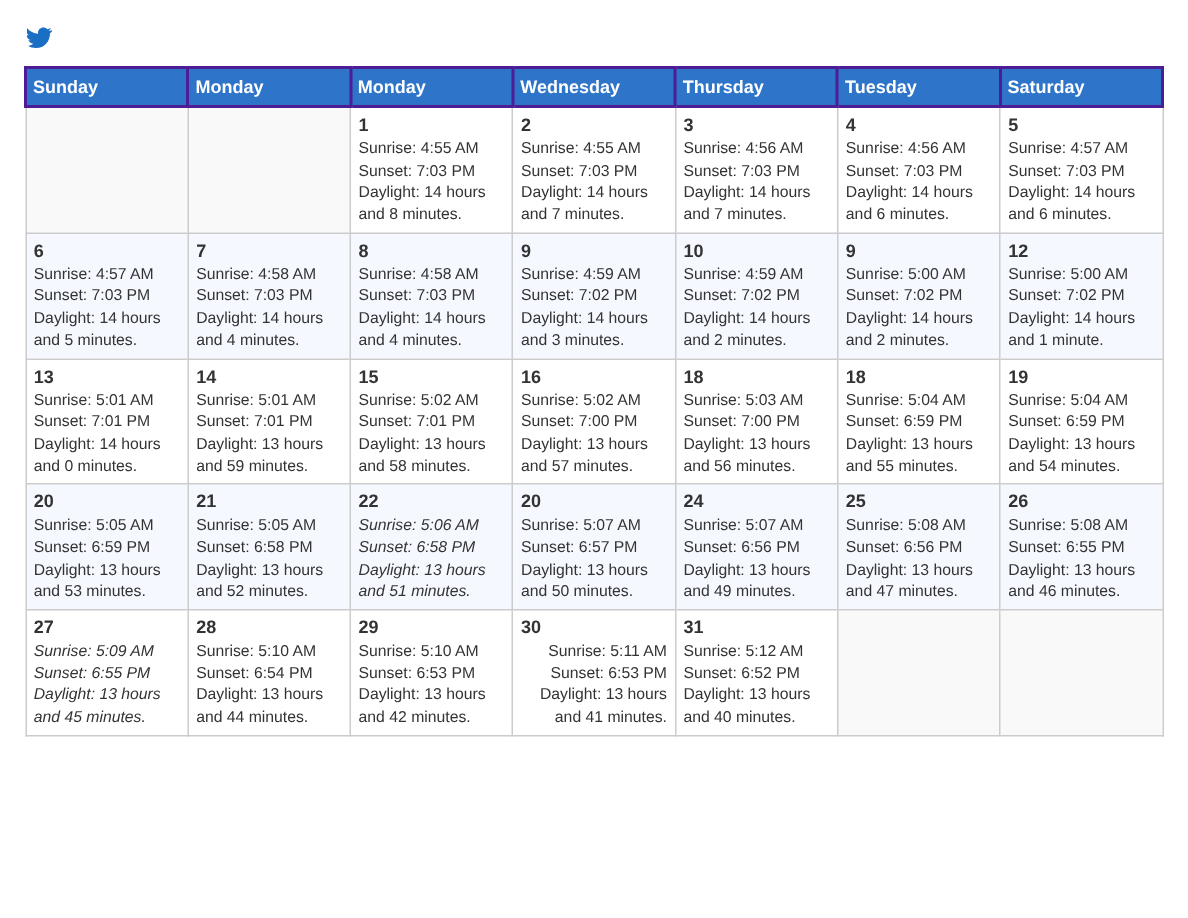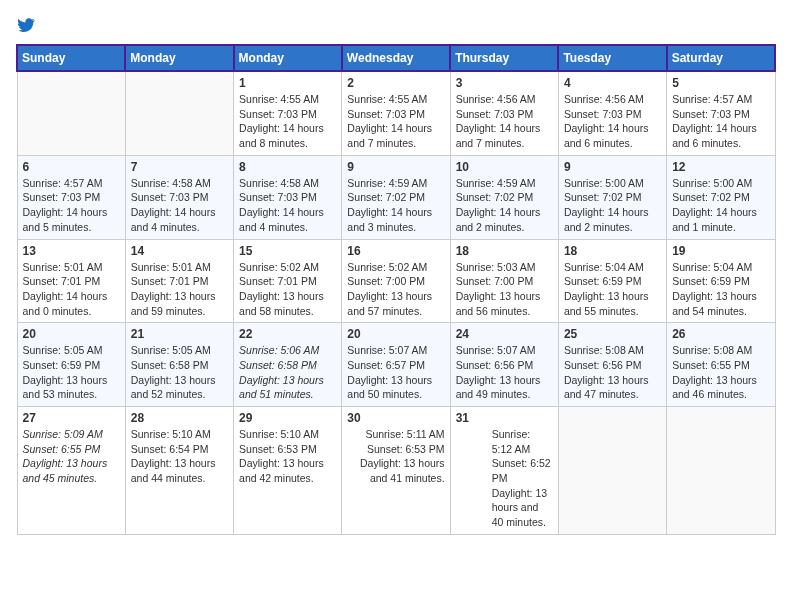--- a/index.html
+++ b/index.html
@@ -315,21 +315,21 @@
 Daylight: 13 hours and 42 minutes.</div>
         </td>
         <td>
           <span class="day-num">30</span>
           <div class="day-info" style="white-space: pre-line; text-align: right;">Sunrise: 5:11 AM
 Sunset: 6:53 PM
 Daylight: 13 hours and 41 minutes.</div>
         </td>
         <td>
           <span class="day-num">31</span>
-          <div class="day-info" style="white-space: pre-line; margin-left: 36px;">Sunrise: 5:12 AM
+          <div class="day-info" style="white-space: pre-line;">Sunrise: 5:12 AM
 Sunset: 6:52 PM
 Daylight: 13 hours and 40 minutes.</div>
         </td>
         <td class="empty-cell"></td>
         <td class="empty-cell"></td>
       </tr>
     </tbody>
 </table>
 
 </body></html>

